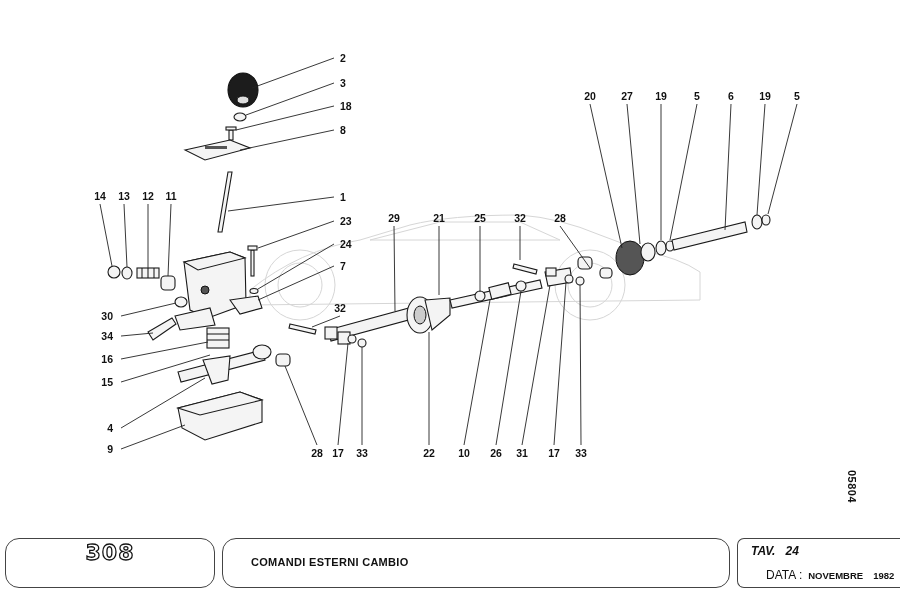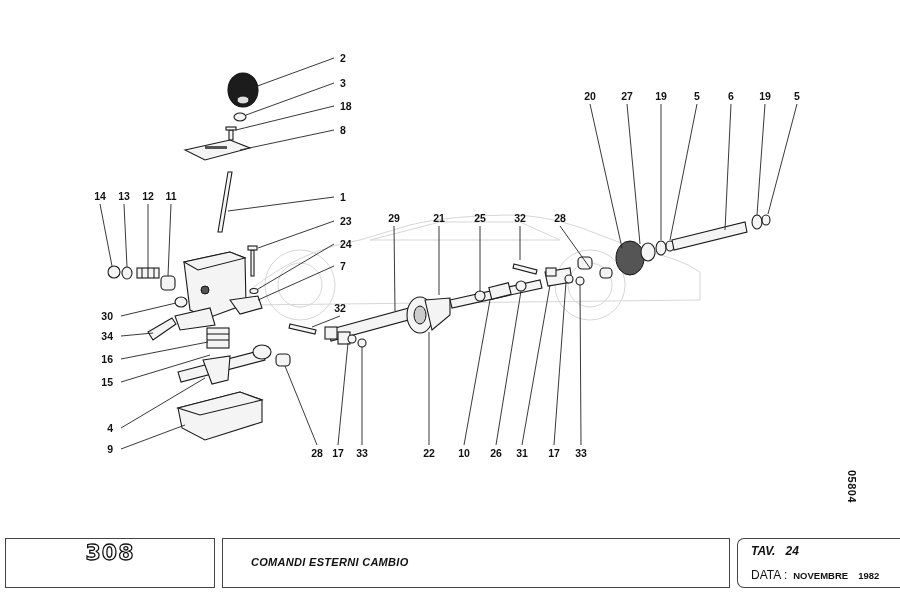--- a/index.html
+++ b/index.html
@@ -4,30 +4,30 @@
 <style>
   html, body { margin:0; padding:0; background:#ffffff; }
   body { width:900px; height:597px; position:relative; overflow:hidden; font-family:"Liberation Sans", sans-serif; color:#111; }
   #diagram { position:absolute; left:0; top:0; width:900px; height:530px; }
   .callout { font-family:"Liberation Sans", sans-serif; font-weight:bold; font-size:10.5px; fill:#111; }
   .leader { stroke:#222; stroke-width:0.9; fill:none; }
   .part { stroke:#1a1a1a; stroke-width:1.1; fill:#f4f4f4; }
   .part-dark { stroke:#111; stroke-width:1.1; fill:#1c1c1c; }
   .ghost { stroke:#d6d6d6; stroke-width:1; fill:none; }
   .refnum { position:absolute; left:858px; top:470px; font-size:11px; font-weight:bold; transform:rotate(90deg); transform-origin:left top; letter-spacing:0.5px; }
-  .title-box { position:absolute; top:538px; height:50px; border:1.2px solid #444; border-radius:0; background:#fff; box-sizing:border-box; }
+  .title-box { position:absolute; top:538px; height:50px; border:1.2px solid #444; border-radius:14px; background:#fff; box-sizing:border-box; }
   .logo-box { left:5px; width:210px; }
   .desc-box { left:222px; width:508px; }
   .info-box { left:737px; width:170px; border-right:none; border-radius:7px 0 0 7px; }
   .logo-308 { position:absolute; left:0; width:100%; top:1px; text-align:center; font-family:"DejaVu Sans", sans-serif; font-weight:bold; font-size:22px; letter-spacing:1px; color:#fff; -webkit-text-stroke:1.3px #111; }
   .logo-qv { position:absolute; left:0; width:100%; top:24px; text-align:center; font-family:"DejaVu Sans", sans-serif; font-size:19px; color:#fff; -webkit-text-stroke:1px #111; letter-spacing:0.5px; }
-  .desc-text { position:absolute; left:28px; top:17px; font-weight:bold; font-style:italic; font-size:11px; letter-spacing:0.3px; }
+  .desc-text { position:absolute; left:28px; top:17px; font-weight:bold; font-size:11px; letter-spacing:0.3px; }
   .tav { position:absolute; left:13px; top:5px; font-weight:bold; font-size:12px;font-style:italic; }
   .tav .num { margin-left:10px; }
-  .data-row { position:absolute; left:13px; top:29px; font-size:12px; }
+  .data-row { position:absolute; left:28px; top:29px; font-size:12px; }
   .data-row .val { font-weight:bold; font-size:9.5px; margin-left:6px; }
   .data-row .yr { font-weight:bold; font-size:9.5px; margin-left:10px; }
 </style>
 </head>
 <body>
 
 <svg id="diagram" viewBox="0 0 900 530" xmlns="http://www.w3.org/2000/svg">
 
   <g>
     <path class="ghost" d="M250 290 Q300 250 360 240 L410 225 Q450 215 520 215 Q560 218 600 235 L640 250 Q680 258 700 272 L700 300 L250 305 Z"></path>

